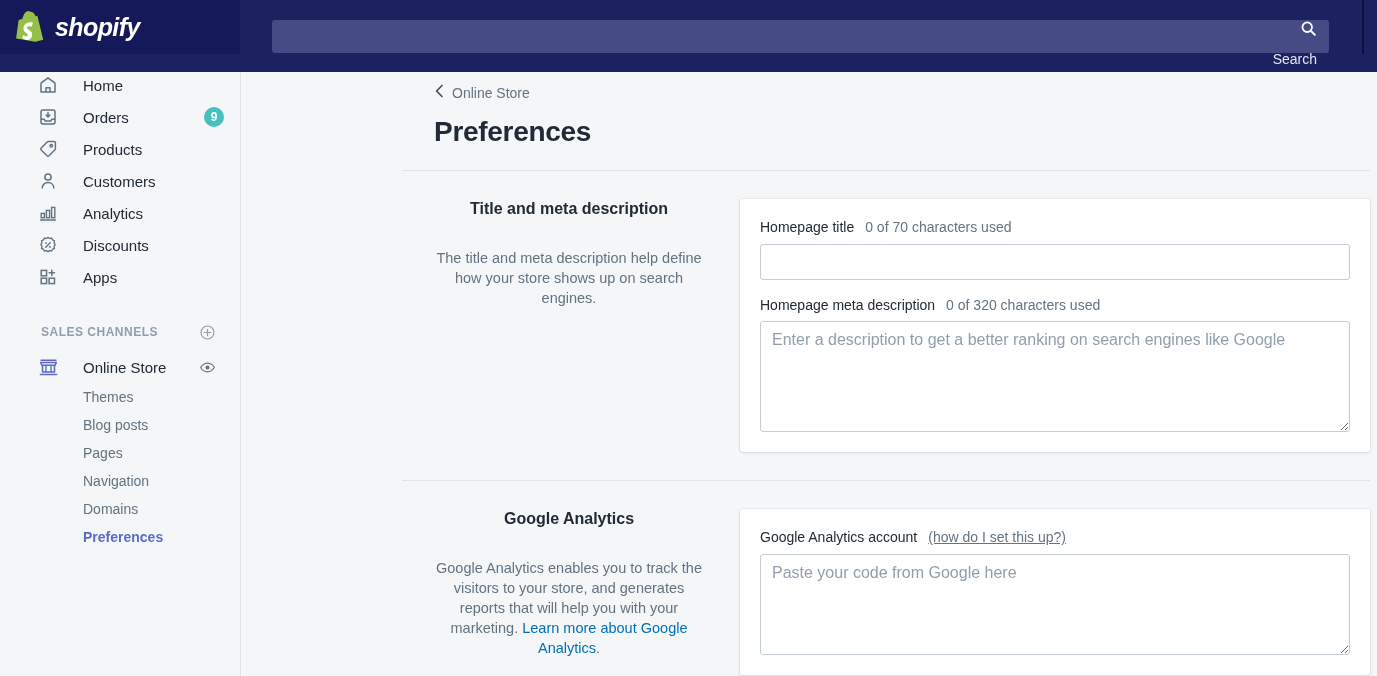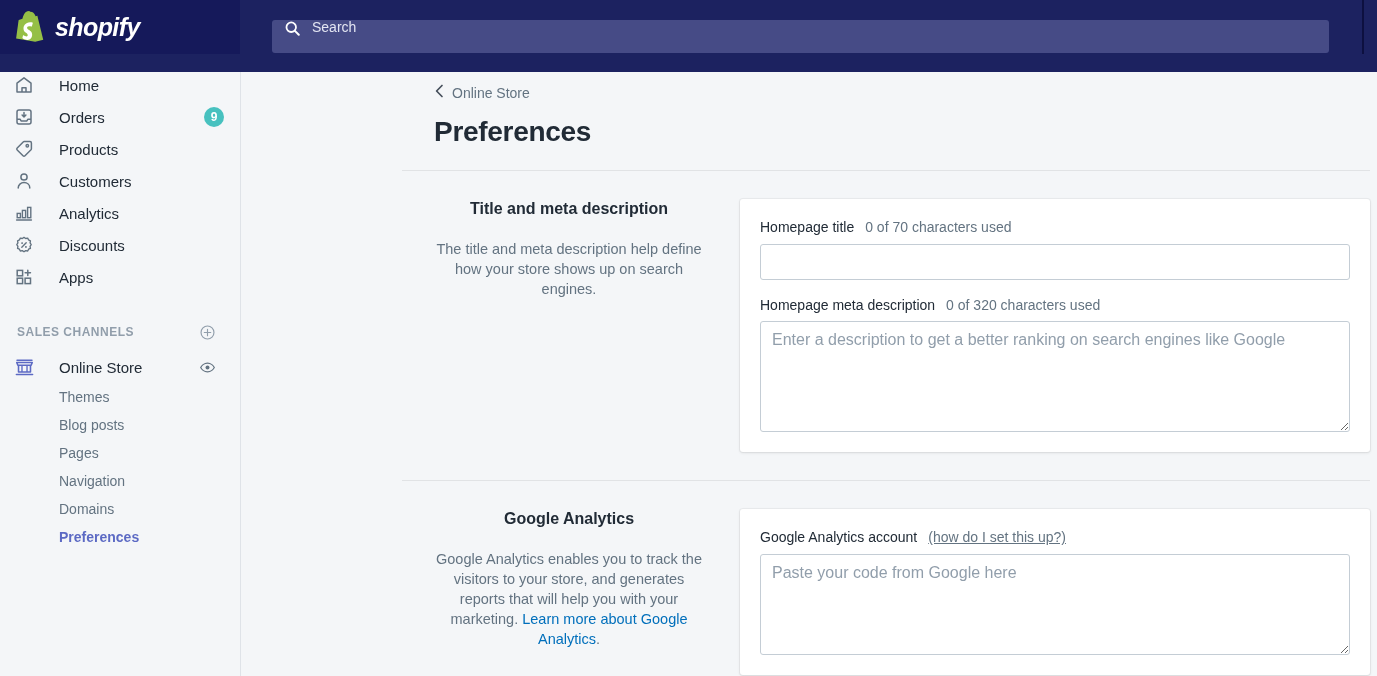--- a/index.html
+++ b/index.html
@@ -48,24 +48,25 @@
     align-items: center;
     padding: 0 14px 0 32px;
     position: relative;
   }
   .search-box {
     width: 1057px;
     height: 33px;
     background: #464b86;
     border-radius: 3px;
     display: flex;
-    align-items: flex-start;
+    align-items: flex-end;
     padding: 0 12px;
     gap: 11px;
     cursor: text;
+    flex-direction: column;
   }
   .search-box svg { flex: 0 0 auto; }
   .search-placeholder {
     color: #e3e5f2;
     font-size: 14px;
     line-height: 1;
   }
   .topbar-rightline {
     position: absolute;
     right: 13px;
@@ -78,20 +79,21 @@
   
   .sidebar {
     position: absolute;
     top: 54px; left: 0;
     width: 241px;
     height: 622px;
     background: #f4f6f8;
     border-right: 1px solid #dfe3e8;
     padding-top: 15px;
     overflow: hidden;
+    padding-left: 24px;
   }
   .nav-item {
     display: flex;
     align-items: center;
     height: 32px;
     padding: 0 16px 0 14px;
     margin-bottom: 0px;
     cursor: pointer;
     position: relative;
   }
@@ -222,21 +224,21 @@
   .section-title {
     font-size: 16px;
     font-weight: bold;
     color: #212b36;
     line-height: 1.3;
   }
   .section-desc {
     font-size: 14.5px;
     color: #637381;
     line-height: 20px;
-    margin-top: 19px;
+    margin-top: 28px;
   }
   .section-desc a {
     color: #006fbb;
     text-decoration: none;
   }
   .card {
     flex: 1;
     background: #ffffff;
     border-radius: 3px;
     box-shadow: 0 0 0 1px rgba(63,63,68,0.05), 0 1px 3px 0 rgba(63,63,68,0.12);

